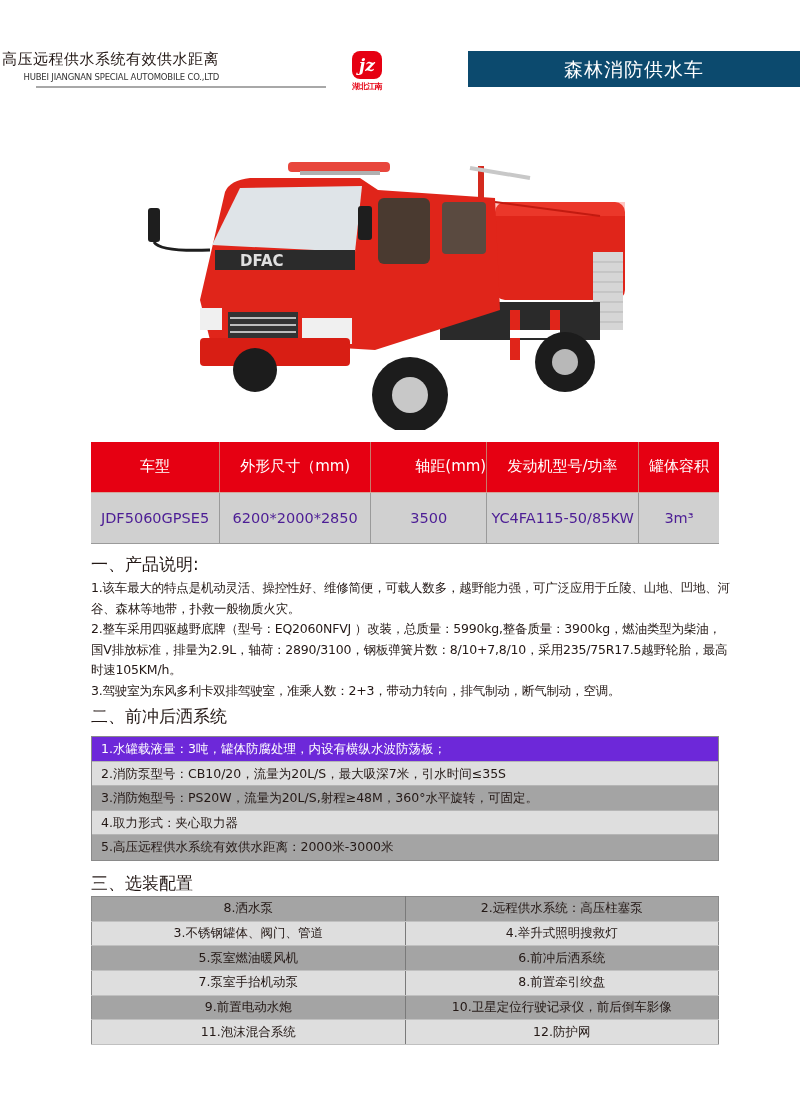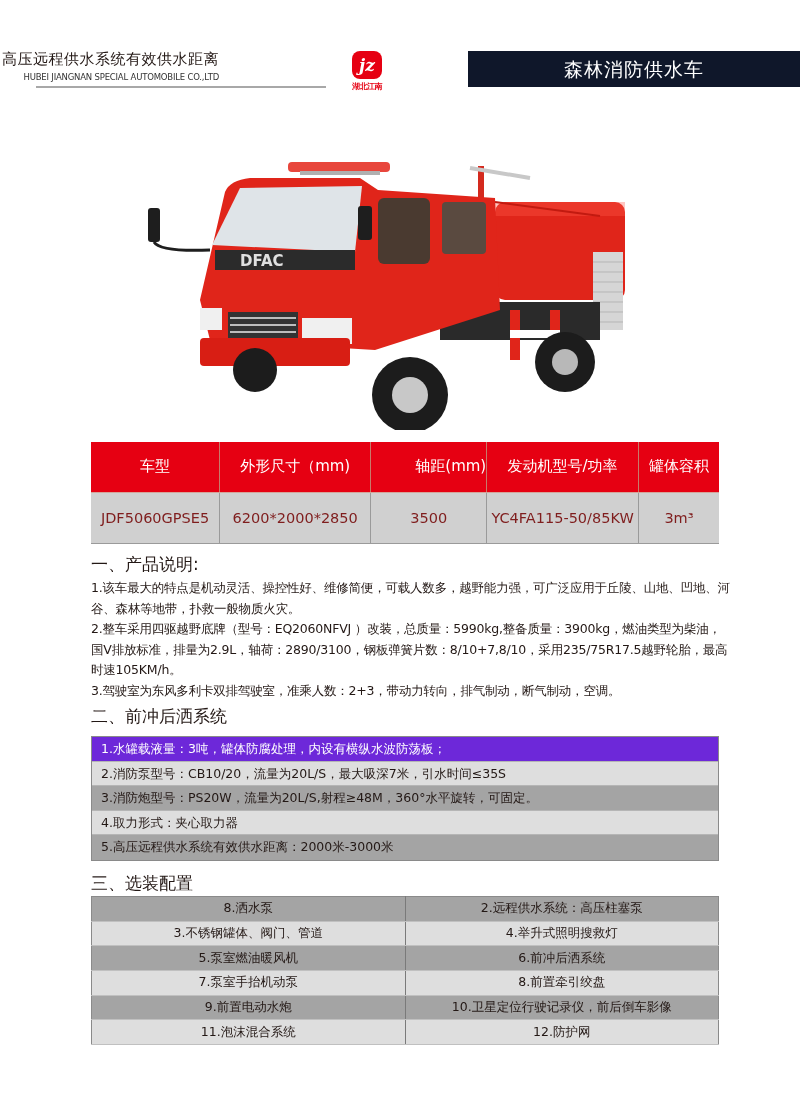--- a/index.html
+++ b/index.html
@@ -7,29 +7,29 @@
     body { position: relative; font-family: "DejaVu Sans", "Liberation Sans", sans-serif; color: #231815; }
 
     
     .company { position: absolute; left: 0; top: 42px; width: 340px; height: 48px; }
     .company-cn { position: absolute; right: 121px; top: 8px; font-size: 15px; letter-spacing: 0.5px; color: #231815; white-space: nowrap; }
     .company-en { position: absolute; right: 121px; top: 30px; font-size: 8.5px; color: #333; white-space: nowrap; letter-spacing: -0.2px; }
     .company-rule { position: absolute; left: 36px; top: 86px; width: 290px; height: 2px; background: #a8a8a8; }
     .logo { position: absolute; left: 350px; top: 51px; width: 34px; height: 44px; }
     .logo-mark { position: absolute; left: 2px; top: 0; width: 30px; height: 28px; background: #e60012; border-radius: 8px; color: #fff; font-family: "DejaVu Serif", serif; font-weight: bold; font-style: italic; font-size: 17px; text-align: center; line-height: 28px; }
     .logo-text { position: absolute; left: 0; top: 30px; width: 34px; font-size: 8px; font-weight: bold; color: #e60012; text-align: center; white-space: nowrap; letter-spacing: -0.5px; }
-    .title-bar { position: absolute; left: 468px; top: 51px; width: 332px; height: 36px; background: #0f172a; color: #fff; font-size: 19px; text-align: center; line-height: 36px; letter-spacing: 1px; }
+    .title-bar { position: absolute; left: 468px; top: 51px; width: 332px; height: 36px; background: #0c4a6e; color: #fff; font-size: 19px; text-align: center; line-height: 36px; letter-spacing: 1px; }
 
     
     .truck { position: absolute; left: 140px; top: 140px; width: 500px; height: 290px; }
 
     
     .spec { position: absolute; left: 91px; top: 442px; width: 628px; border-collapse: collapse; }
     .spec th { background: #e60012; color: #fff; font-weight: normal; font-size: 15px; height: 50px; border-right: 1px solid #c77a6a; border-bottom: 1px solid #d4a59a; text-align: center; white-space: nowrap; margin-left: 9px; }
-    .spec td { background: #d0d0d0; color: #7f1d1d; font-size: 14.5px; height: 51px; border-right: 1px solid #9a9a9a; border-bottom: 1px solid #9a9a9a; text-align: center; white-space: nowrap; }
+    .spec td { background: #d0d0d0; color: #4c1d95; font-size: 14.5px; height: 51px; border-right: 1px solid #9a9a9a; border-bottom: 1px solid #9a9a9a; text-align: center; white-space: nowrap; }
     .spec th:last-child, .spec td:last-child { border-right: none; }
     .spec .c1 { width: 134px; } .spec .c2 { width: 158px; } .spec .c3 { width: 96px; padding-left: 44px; } .spec .c4 { width: 154px; } .spec .c5 { width: 86px; }
 
     
     .sec-title { position: absolute; left: 91px; font-size: 17px; color: #231815; white-space: nowrap; }
     .desc { position: absolute; left: 91px; top: 578px; width: 640px; font-size: 12.5px; line-height: 20.5px; color: #231815; letter-spacing: -0.2px; }
     .desc p { margin: 0; }
 
     .params { position: absolute; left: 91px; top: 736px; width: 628px; border: 1px solid #8a8a8a; }
     .param-row { height: 24.6px; line-height: 24.6px; font-size: 12.5px; padding-left: 9px; border-bottom: 1px solid #b5b5b5; white-space: nowrap; color: #231815; }

